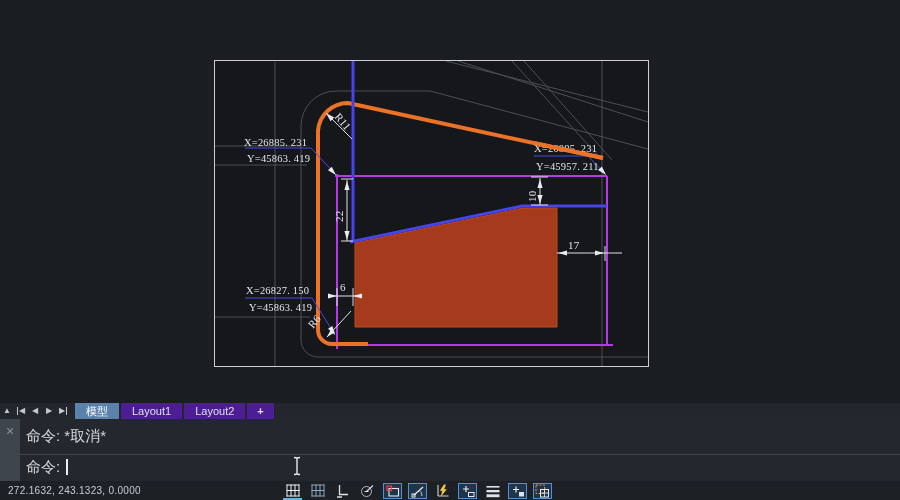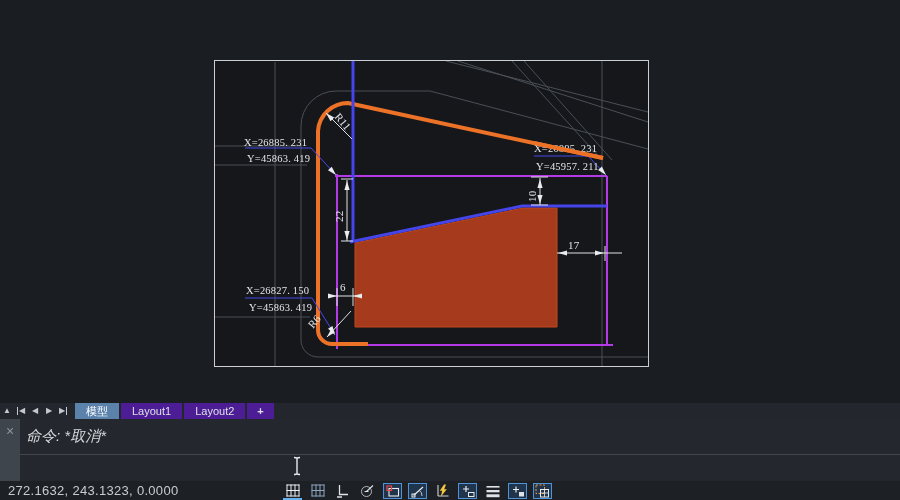--- a/index.html
+++ b/index.html
@@ -24,31 +24,31 @@
   .tab.add{padding:0 10px;font-weight:bold;}
 
   
   .cmdpanel{position:absolute;left:0;top:419px;width:900px;height:62px;
             background:#24282e;display:flex;}
   .gutter{width:20px;background:#3e454d;flex:none;text-align:center;}
   .closebtn{display:block;margin-top:5px;color:#8b949d;font-size:14px;
             line-height:14px;cursor:default;}
   .cmdlines{flex:1;}
   .cmdhistory{height:36px;box-sizing:border-box;padding:8px 8px 0 6px;
-              border-bottom:1px solid #3f464e;color:#d6dadd;font-size:15px;font-style:italic;}
+              border-bottom:1px solid #3f464e;color:#d6dadd;font-size:15px;}
   .cmdprompt{height:25px;box-sizing:border-box;padding:3px 0 0 6px;
              color:#d6dadd;font-size:15px;}
   .caret{display:inline-block;width:2px;height:16px;background:#eceef0;
          margin-left:6px;vertical-align:-3px;}
   .ibeam{position:absolute;left:291px;top:456px;}
 
   
   .statusbar{position:absolute;left:0;top:481px;width:900px;height:19px;
              background:#1d2126;}
-  .coords{position:absolute;left:8px;top:0;line-height:19px;font-size:13px;
+  .coords{position:absolute;left:8px;top:0;line-height:19px;font-size:10px;
           color:#c6ccd2;letter-spacing:.3px;cursor:default;}
   .sb-toggles{position:absolute;left:283px;top:0;height:19px;display:flex;
               gap:6px;align-items:center;}
   .tg{position:relative;width:19px;height:16px;display:flex;align-items:center;
       justify-content:center;box-sizing:border-box;cursor:default;}
   .tg.boxed{border:1px solid #4e93d8;background:#20354b;}
   .tg .under{position:absolute;left:0;right:0;bottom:-2px;height:3px;
              background:#64b2ee;}
 </style>
 </head>
@@ -177,20 +177,23 @@
     <div class="tab">Layout2</div>
     <div class="tab add">+</div>
   </div>
 
   <div class="cmdpanel">
     <div class="gutter">
       <span class="closebtn">×</span>
     </div>
     <div class="cmdlines">
       <div class="cmdhistory">命令: *取消*</div>
+      <div class="cmdprompt">
+        <span>命令:</span><span class="caret"></span>
+      </div>
     </div>
   </div>
 
   <svg class="ibeam" width="12" height="21">
     <path d="M3,1.5 C4.5,1.5 5,2 6,2 C7,2 7.5,1.5 9,1.5 M6,2 V18 M3,18.5 C4.5,18.5 5,18 6,18 C7,18 7.5,18.5 9,18.5" stroke="#e8eaed" stroke-width="1.4" fill="none"></path>
   </svg>
 
   <div class="statusbar">
     <div class="coords">272.1632, 243.1323, 0.0000</div>
 

